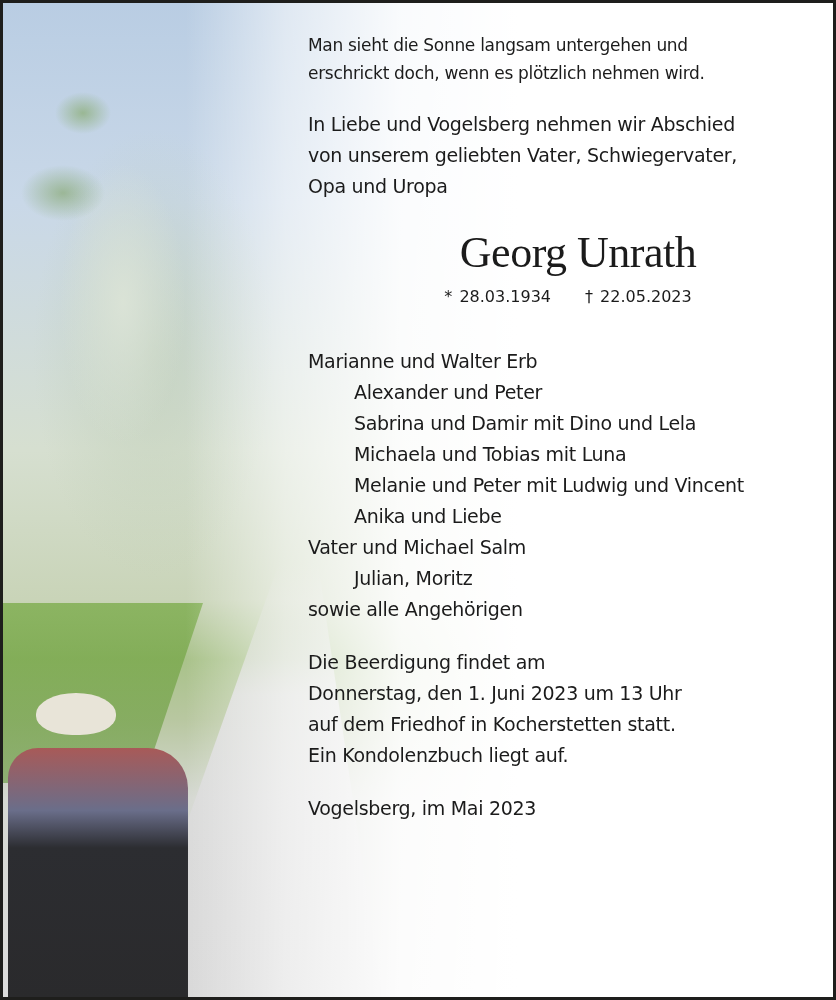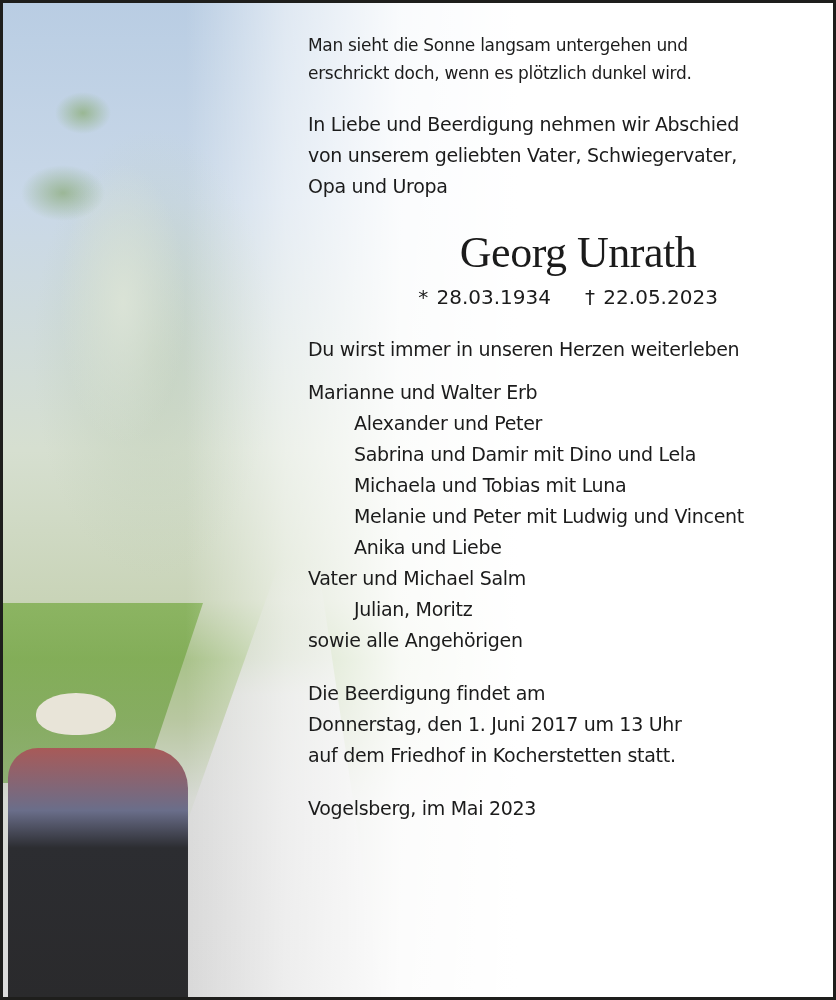--- a/index.html
+++ b/index.html
@@ -47,67 +47,67 @@
   }
   .line { font-size: 19px; line-height: 31px; white-space: nowrap; letter-spacing: -0.3px; }
   .small { font-size: 17px; line-height: 28px; }
   .indent { padding-left: 46px; }
   .gap-s { height: 12px; }
   .gap-m { height: 22px; }
   .name {
     font-size: 44px; line-height: 58px; text-align: center; width: 500px;
     margin-left: 0; padding-left: 20px; letter-spacing: -0.5px; font-family: Liberation Serif, serif;
   }
-  .dates { font-size: 20px; line-height: 30px; text-align: center; padding-left: 20px; word-spacing: 2px; }
+  .dates { font-size: 16px; line-height: 30px; text-align: center; padding-left: 20px; word-spacing: 2px; }
   .dates span { display: inline-block; }
   .dates .sep { width: 34px; }
 </style>
 </head>
 <body>
 
 <div class="card">
   <div class="photo"></div>
   <div class="grass"></div>
   <div class="road"></div>
   <div class="person-hat"></div>
   <div class="person-body"></div>
   <div class="fade"></div>
 
   <div class="text">
     <div>
       <div class="line small">Man sieht die Sonne langsam untergehen und</div>
-      <div class="line small">erschrickt doch, wenn es plötzlich dunkel wird.</div>
+      <div class="line small">erschrickt doch, wenn es plötzlich nehmen wird.</div>
     </div>
     <div class="gap-m"></div>
     <div>
-      <div class="line">In Liebe und Beerdigung nehmen wir Abschied</div>
+      <div class="line">In Liebe und Vogelsberg nehmen wir Abschied</div>
       <div class="line">von unserem geliebten Vater, Schwiegervater,</div>
       <div class="line">Opa und Uropa</div>
     </div>
     <div class="gap-m"></div>
     <div class="name">Georg Unrath</div>
     <div class="dates">
       <span>* 28.03.1934</span><span class="sep"></span><span>† 22.05.2023</span>
     </div>
     <div class="gap-m"></div>
-    <div class="line">Du wirst immer in unseren Herzen weiterleben</div>
     <div class="gap-s"></div>
     <div>
       <div class="line">Marianne und Walter Erb</div>
       <div class="line indent">Alexander und Peter</div>
       <div class="line indent">Sabrina und Damir mit Dino und Lela</div>
       <div class="line indent">Michaela und Tobias mit Luna</div>
       <div class="line indent">Melanie und Peter mit Ludwig und Vincent</div>
       <div class="line indent">Anika und Liebe</div>
       <div class="line">Vater und Michael Salm</div>
       <div class="line indent">Julian, Moritz</div>
       <div class="line">sowie alle Angehörigen</div>
     </div>
     <div class="gap-m"></div>
     <div>
       <div class="line">Die Beerdigung findet am</div>
-      <div class="line">Donnerstag, den 1. Juni 2017 um 13 Uhr</div>
+      <div class="line">Donnerstag, den 1. Juni 2023 um 13 Uhr</div>
       <div class="line">auf dem Friedhof in Kocherstetten statt.</div>
+      <div class="line">Ein Kondolenzbuch liegt auf.</div>
     </div>
     <div class="gap-m"></div>
     <div class="line">Vogelsberg, im Mai 2023</div>
   </div>
 </div>
 
 </body></html>

